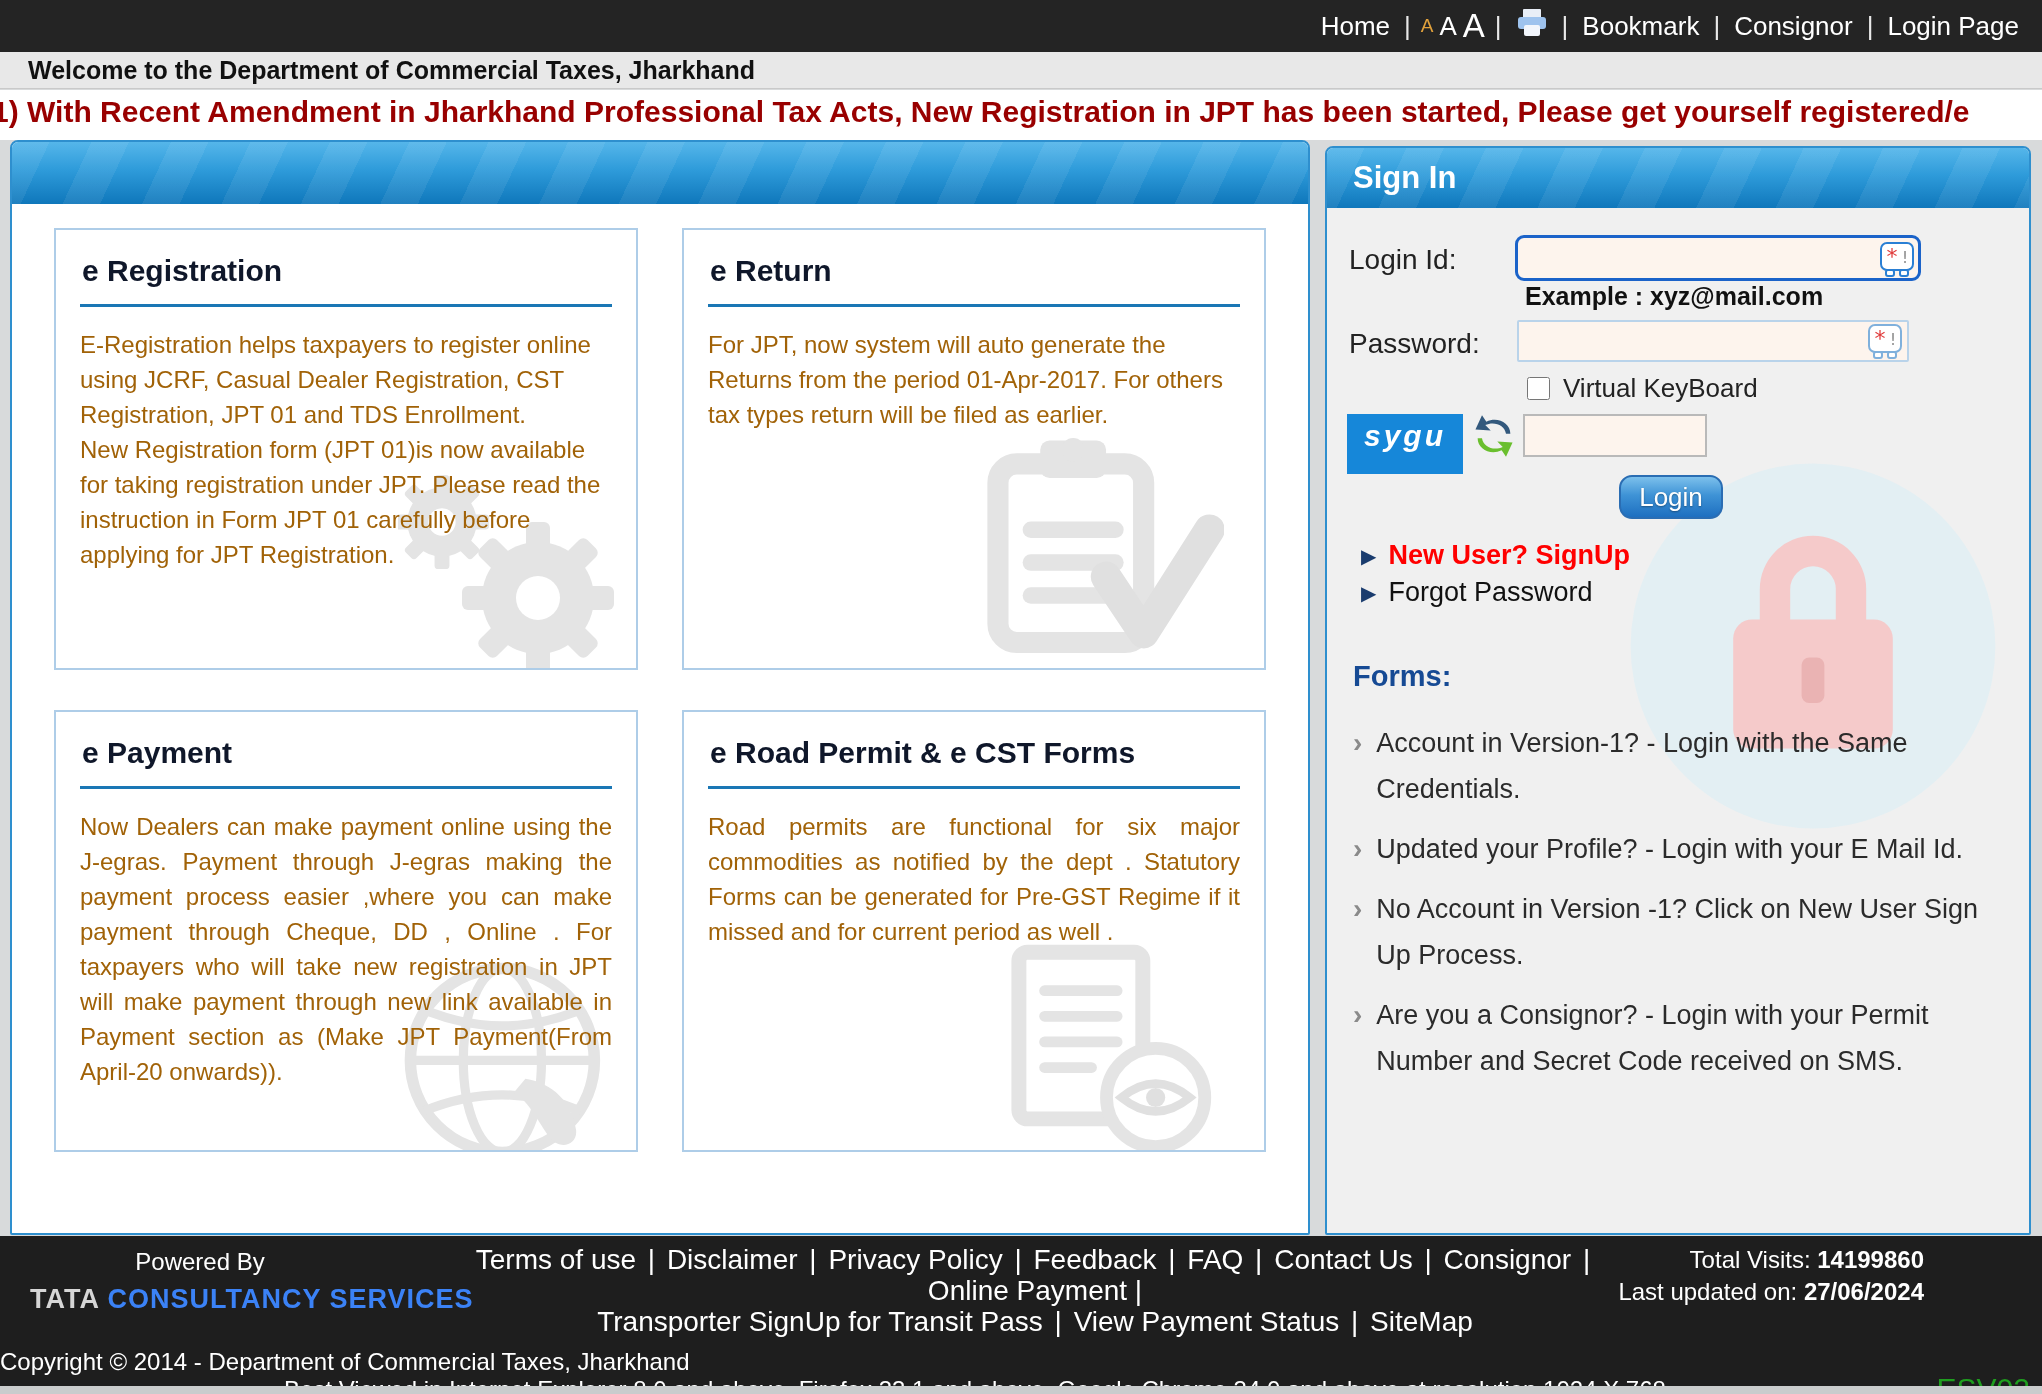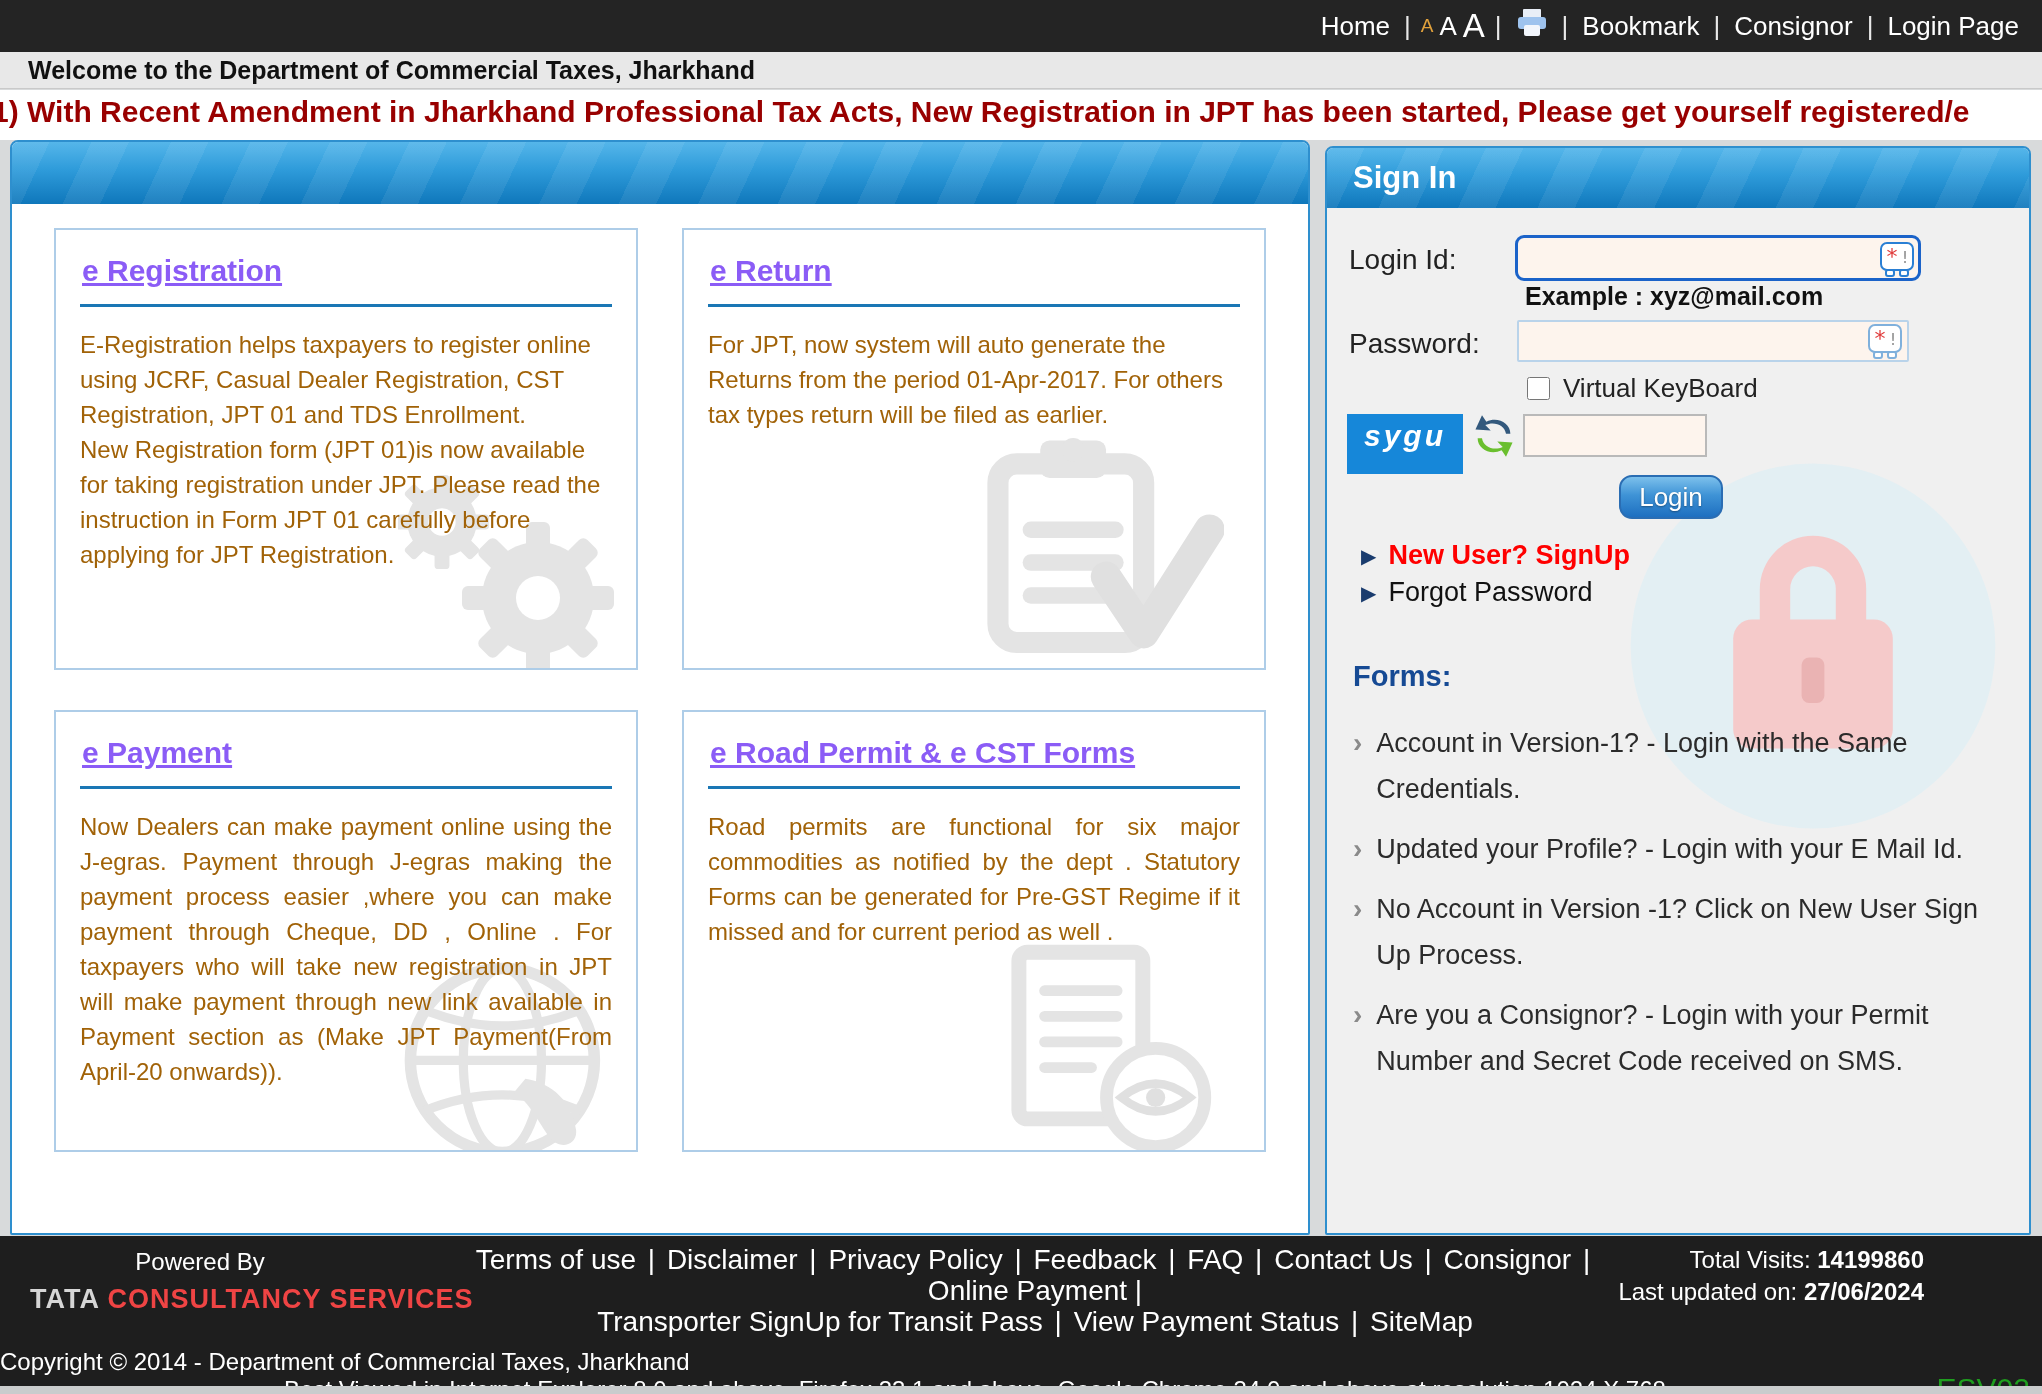--- a/index.html
+++ b/index.html
@@ -39,22 +39,22 @@
   #main-panel{left:10px;top:140px;width:1300px;height:1095px;}
   #signin-panel{left:1325px;top:146px;width:706px;height:1089px;background:#f0f0f0;}
   #signin-panel .panel-header{height:60px;color:#fff;font-size:31px;font-weight:bold;
        line-height:60px;padding-left:26px;}
 
   
   .card{position:absolute;width:584px;height:442px;background:#fff;border:2px solid #aecde8;
         padding:20px 24px;overflow:hidden;}
   #card-0{left:42px;top:86px;} #card-1{left:670px;top:86px;}
   #card-2{left:42px;top:568px;} #card-3{left:670px;top:568px;}
-  .card-title{display:inline-block;color:#8b5cf6;font-size:30px;font-weight:bold;
-        text-decoration:underline;cursor:pointer;margin:4px 0 10px 2px;position:relative;z-index:1;}
+  .card-title{display:inline-block;color:#0f172a;font-size:30px;font-weight:bold;
+        cursor:pointer;margin:4px 0 10px 2px;position:relative;z-index:1;}
   .card-rule{border:none;border-top:3px solid #1a77b5;margin:6px 0 20px 0;}
   .card-body{color:#a16207;font-size:24px;line-height:35px;position:relative;z-index:1;}
   .card-body p{margin:0;}
   .just .card-body{text-align:justify;}
   .wm{position:absolute;z-index:0;}
 
   
   .si-label{position:absolute;color:#222;font-size:28px;}
   .si-input{position:absolute;background:#fdf4ed;outline:none;font-size:24px;padding:0 44px 0 10px;}
   #login-input{left:188px;top:87px;width:406px;height:46px;border:3px solid #1b63c9;border-radius:9px;}
@@ -81,21 +81,21 @@
   .notes{position:absolute;left:26px;top:572px;width:656px;z-index:1;}
   .note-item{display:flex;gap:14px;margin-bottom:14px;color:#2b2b2b;font-size:27px;line-height:46px;}
   .note-item .chev{color:#8a8a8a;font-weight:bold;font-size:28px;line-height:46px;}
   .lock-wm{position:absolute;right:26px;top:308px;z-index:0;}
 
   
   #footer{position:absolute;left:0;top:1236px;width:2042px;height:150px;background:#1e1e1e;color:#fff;}
   .f-left{position:absolute;left:30px;top:12px;width:340px;text-align:center;}
   .f-powered{font-size:24px;margin-bottom:8px;}
   .f-tata{font-size:27px;font-weight:bold;color:#d6d6d6;letter-spacing:1px;white-space:nowrap;}
-  .f-tata .t2{font-weight:bold;color:#ef4444;}
+  .f-tata .t2{font-weight:bold;color:#3b82f6;}
   .f-links{position:absolute;left:450px;top:8px;width:1170px;text-align:center;font-size:28px;line-height:31px;}
   .flink{color:#fff;text-decoration:none;cursor:pointer;}
   .f-links .sep{color:#fff;margin:0 4px;}
   .f-links .row1::after{content:" |";}
   .f-right{position:absolute;right:118px;top:8px;text-align:right;font-size:24px;line-height:32px;}
   .f-right b{font-weight:bold;}
   .f-copy{position:absolute;left:0;top:112px;width:1950px;font-size:24px;}
   .f-best{position:absolute;left:0;top:140px;width:1950px;text-align:center;font-size:24px;}
   .f-esv{position:absolute;right:12px;top:136px;color:#1f9e1f;font-size:30px;}
   #bottomstrip{position:absolute;left:0;top:1386px;width:2042px;height:8px;background:#c9cccd;}

